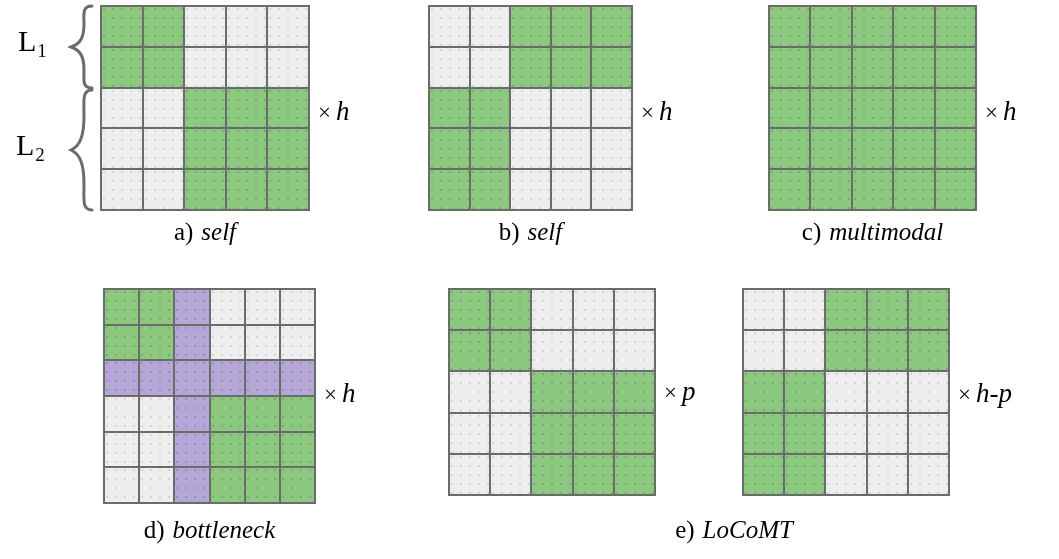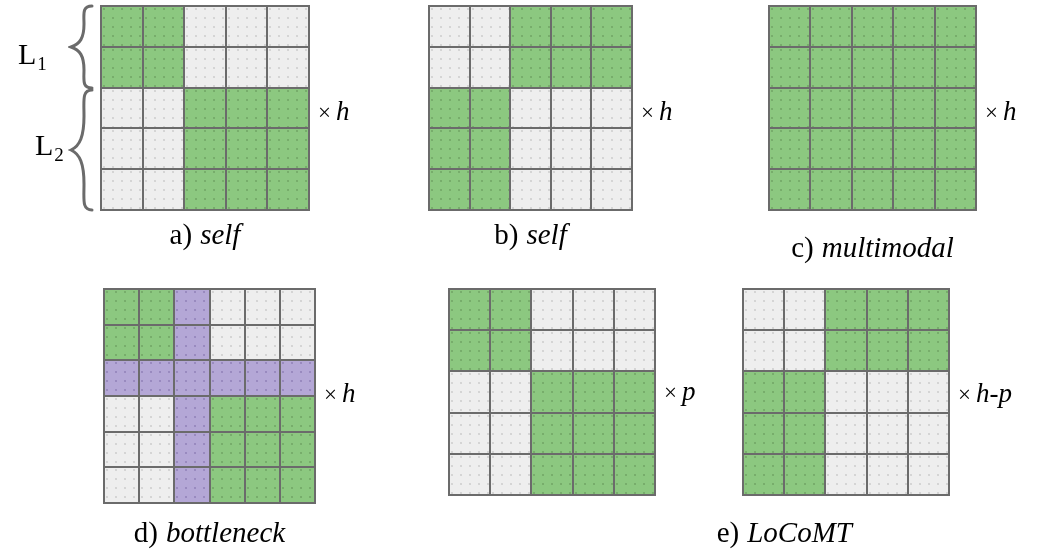--- a/index.html
+++ b/index.html
@@ -63,21 +63,21 @@
     color: #000;
     white-space: nowrap;
     font-family: "Liberation Serif", "DejaVu Serif", serif;
   }
   .mult .times { font-style: normal; font-size: 23px; }
   .mult .sym { font-style: italic; padding-left: 5px; }
 
   
   .caption {
     position: absolute;
-    font-size: 29px;
+    font-size: 25px;
     color: #000;
     white-space: nowrap;
     text-align: center;
   }
   .caption .enum { font-style: normal; }
   .caption .name { font-style: italic; padding-left: 8px; }
 
   
   .group-label {
     position: absolute;
@@ -93,30 +93,30 @@
   .brace {
     position: absolute;
   }
   .brace svg { display: block; }
 </style>
 </head>
 <body>
 
 <div class="figure-root">
 
-  <div class="group-label" style="left:18px; top:37px;">
+  <div class="group-label" style="left:18px; top:24px;">
     <span>L</span><span class="sub">1</span>
   </div>
   <div class="brace" style="left:68px; top:4px;">
     <svg width="26" height="86" viewBox="0 0 26 86" aria-hidden="true">
       <path d="M24 2 C14 2 16 10 16 20 C16 34 12 40 3 43 C12 46 16 52 16 66 C16 76 14 84 24 84" fill="none" stroke="#6b6b6b" stroke-width="3" stroke-linecap="round"></path>
     </svg>
   </div>
 
-  <div class="group-label" style="left:35px; top:128px;">
+  <div class="group-label" style="left:16px; top:128px;">
     <span>L</span><span class="sub">2</span>
   </div>
   <div class="brace" style="left:68px; top:88px;">
     <svg width="26" height="124" viewBox="0 0 26 124" aria-hidden="true">
       <path d="M24 2 C14 2 16 12 16 28 C16 48 12 58 3 62 C12 66 16 76 16 96 C16 112 14 122 24 122" fill="none" stroke="#6b6b6b" stroke-width="3" stroke-linecap="round"></path>
     </svg>
   </div>
 
   <div class="panel">
     <div class="grid" id="grid-a" style="left: 100px; top: 5px; width: 210px; height: 206px; grid-template-columns: repeat(5, 1fr); grid-template-rows: repeat(5, 1fr);">
@@ -214,21 +214,21 @@
         <div class="cell green"></div>
         <div class="cell green"></div>
         <div class="cell green"></div>
         <div class="cell green"></div>
         <div class="cell green"></div>
         <div class="cell green"></div>
       </div>
     <div class="mult" style="left:985px; top:96px;">
       <span class="times">×</span><span class="sym">h</span>
     </div>
-    <div class="caption" style="left:758px; top:218px; width:229px;margin-top:13px;">
+    <div class="caption" style="left:758px; top:218px; width:229px;">
       <span class="enum">c)</span><span class="name">multimodal</span>
     </div>
   </div>
 
   <div class="panel">
     <div class="grid" id="grid-d" style="left: 103px; top: 288px; width: 213px; height: 216px; grid-template-columns: repeat(6, 1fr); grid-template-rows: repeat(6, 1fr);">
         <div class="cell green"></div>
         <div class="cell green"></div>
         <div class="cell purple"></div>
         <div class="cell gray"></div>
@@ -329,18 +329,18 @@
         <div class="cell green"></div>
         <div class="cell green"></div>
         <div class="cell gray"></div>
         <div class="cell gray"></div>
         <div class="cell gray"></div>
       </div>
     <div class="mult" style="left:958px; top:378px;">
       <span class="times">×</span><span class="sym">h-p</span>
     </div>
 
-    <div class="caption" style="left:552px; top:516px; width:300px;text-align:right;">
+    <div class="caption" style="left:584px; top:516px; width:300px;">
       <span class="enum">e)</span><span class="name">LoCoMT</span>
     </div>
   </div>
 
 </div>
 
 </body></html>

